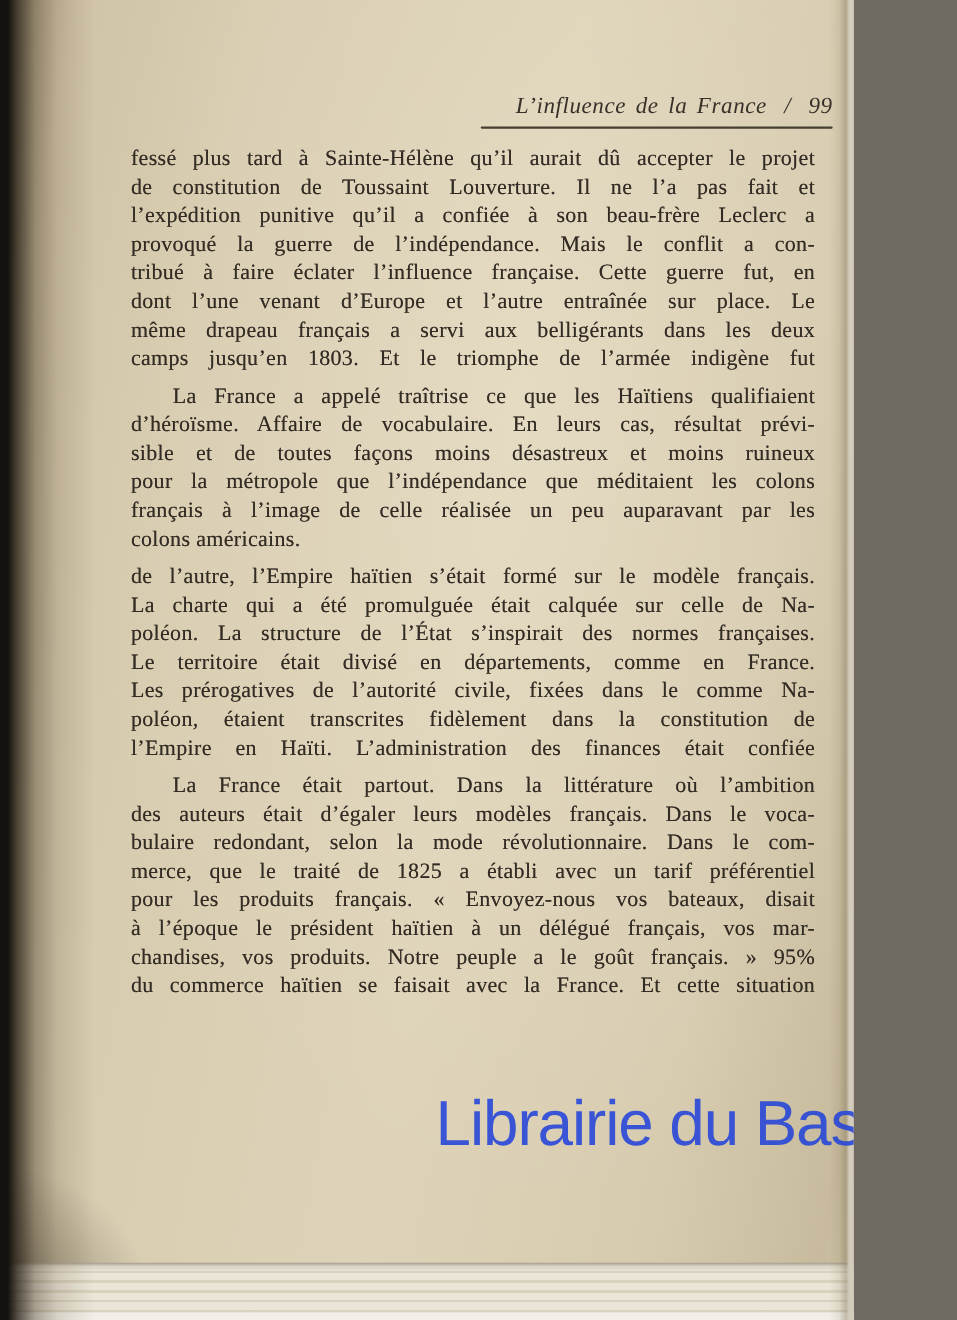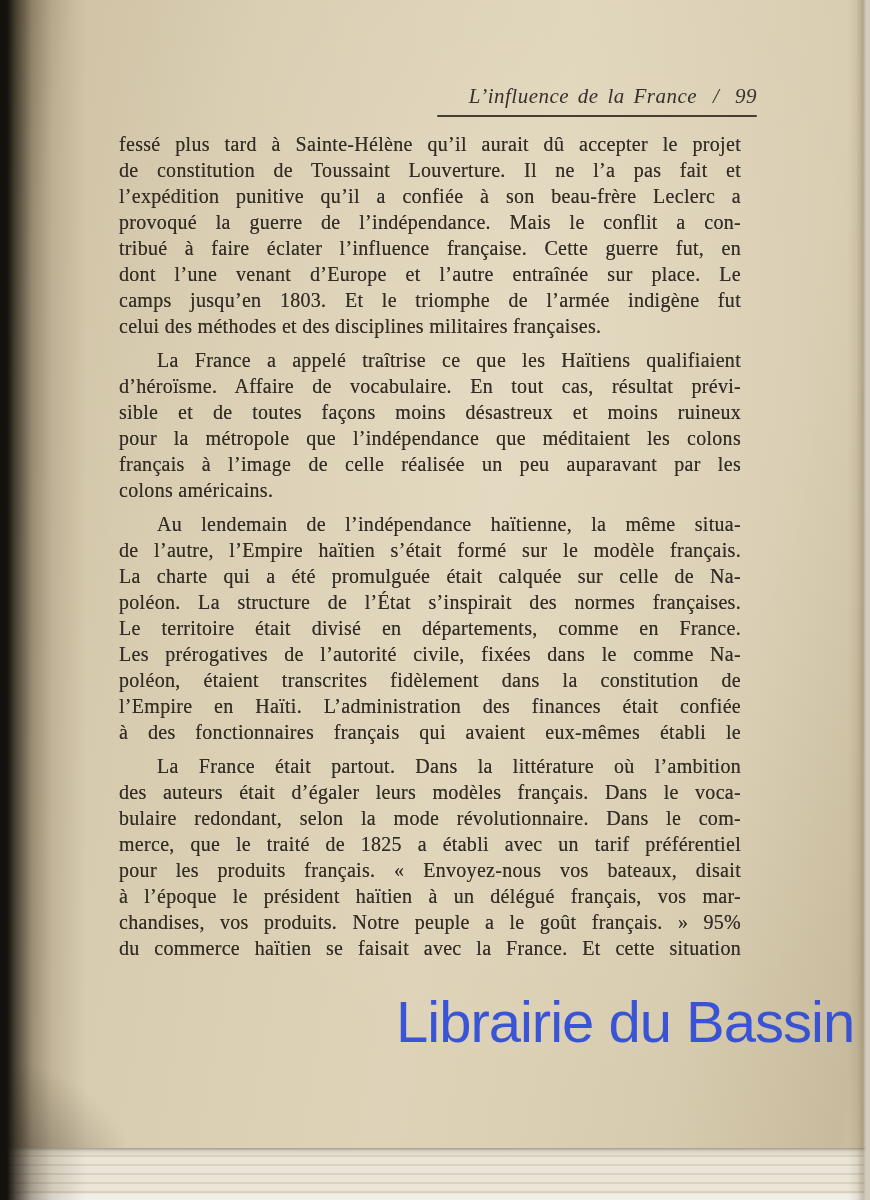--- a/index.html
+++ b/index.html
@@ -1,18 +1,18 @@
 <!DOCTYPE html>
 <html><head>
 <meta charset="utf-8">
 <style>
   html,body{margin:0;padding:0;background:#6f6b63;}
   .photo{
     position:relative;
-    width:870px;height:1200px;
+    width:776px;height:1200px;
     overflow:hidden;
     font-family:"Liberation Serif","DejaVu Serif",serif;
     background:
       radial-gradient(circle at 0% 100%, rgba(25,19,10,0.45), rgba(0,0,0,0) 140px),
       radial-gradient(ellipse at 62% 32%, rgba(255,252,238,0.20), rgba(0,0,0,0) 62%),
       linear-gradient(100deg, #b7a98b 0%, #d0c3a6 7%, #d8ccb0 24%, #ded3b8 54%, #d7cbaf 80%, #c8bb9d 96%, #cfc3a7 100%),
       #d5c9ad;
   }
   .spine-shadow{
     position:absolute;left:0;top:0;bottom:0;width:86px;z-index:3;pointer-events:none;
@@ -84,41 +84,39 @@
     </div>
 
     <div class="text-block" style="color: rgb(51, 44, 36);">
         <div class="paragraph">
           <div class="line">fessé plus tard à Sainte-Hélène qu’il aurait dû accepter le projet</div>
           <div class="line">de constitution de Toussaint Louverture.  Il ne l’a pas fait et</div>
           <div class="line">l’expédition punitive qu’il a confiée à son beau-frère Leclerc a</div>
           <div class="line">provoqué la guerre de l’indépendance.  Mais le conflit a con-</div>
           <div class="line">tribué à faire éclater l’influence française.  Cette guerre fut, en</div>
           <div class="line">dont l’une venant d’Europe et l’autre entraînée sur place.  Le</div>
+          <div class="line">même drapeau français a servi aux belligérants dans les deux</div>
           <div class="line">camps jusqu’en 1803.  Et le triomphe de l’armée indigène fut</div>
-          <div class="line last">celui des méthodes et des disciplines militaires françaises.</div>
         </div>
         <div class="paragraph">
           <div class="line first-indent">La France a appelé traîtrise ce que les Haïtiens qualifiaient</div>
-          <div class="line">d’héroïsme.  Affaire de vocabulaire.  En tout cas, résultat prévi-</div>
+          <div class="line">d’héroïsme.  Affaire de vocabulaire.  En leurs cas, résultat prévi-</div>
           <div class="line">sible et de toutes façons moins désastreux et moins ruineux</div>
           <div class="line">pour la métropole que l’indépendance que méditaient les colons</div>
           <div class="line">français à l’image de celle réalisée un peu auparavant par les</div>
           <div class="line last">colons américains.</div>
         </div>
         <div class="paragraph">
-          <div class="line first-indent">Au lendemain de l’indépendance haïtienne, la même situa-</div>
           <div class="line">de l’autre, l’Empire haïtien s’était formé sur le modèle français.</div>
           <div class="line">La charte qui a été promulguée était calquée sur celle de Na-</div>
           <div class="line">poléon.  La structure de l’État s’inspirait des normes françaises.</div>
           <div class="line">Le territoire était divisé en départements, comme en France.</div>
           <div class="line">Les prérogatives de l’autorité civile, fixées dans le comme Na-</div>
           <div class="line">poléon, étaient transcrites fidèlement dans la constitution de</div>
           <div class="line">l’Empire en Haïti.  L’administration des finances était confiée</div>
-          <div class="line">à des fonctionnaires français qui avaient eux-mêmes établi le</div>
         </div>
         <div class="paragraph">
           <div class="line first-indent">La France était partout.  Dans la littérature où l’ambition</div>
           <div class="line">des auteurs était d’égaler leurs modèles français.  Dans le voca-</div>
           <div class="line">bulaire redondant, selon la mode révolutionnaire.  Dans le com-</div>
           <div class="line">merce, que le traité de 1825 a établi avec un tarif préférentiel</div>
           <div class="line">pour les produits français.  « Envoyez-nous vos bateaux, disait</div>
           <div class="line">à l’époque le président haïtien à un délégué français, vos mar-</div>
           <div class="line">chandises, vos produits.  Notre peuple a le goût français. » 95%</div>
           <div class="line">du commerce haïtien se faisait avec la France.  Et cette situation</div>

